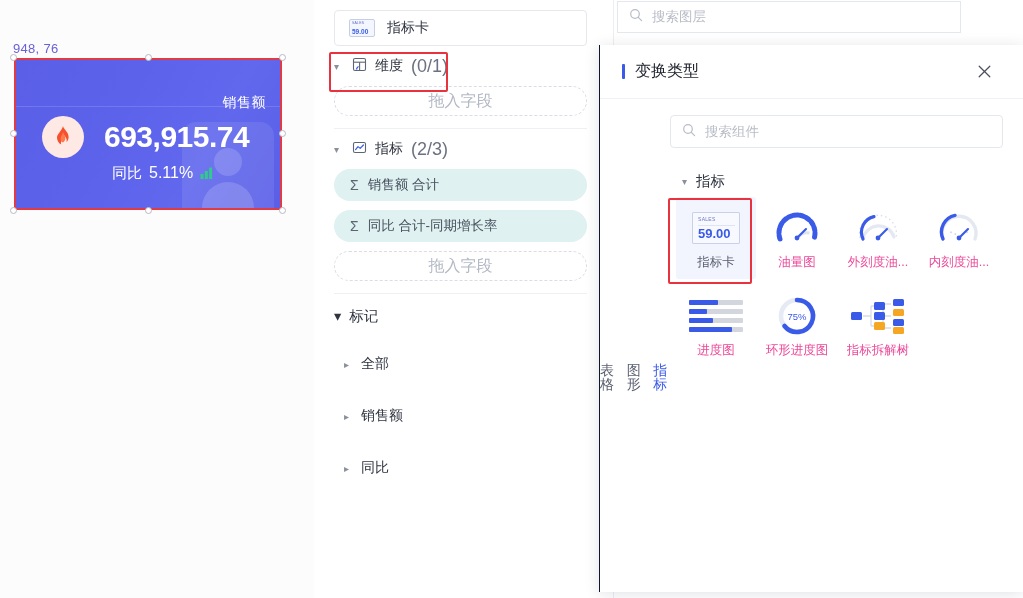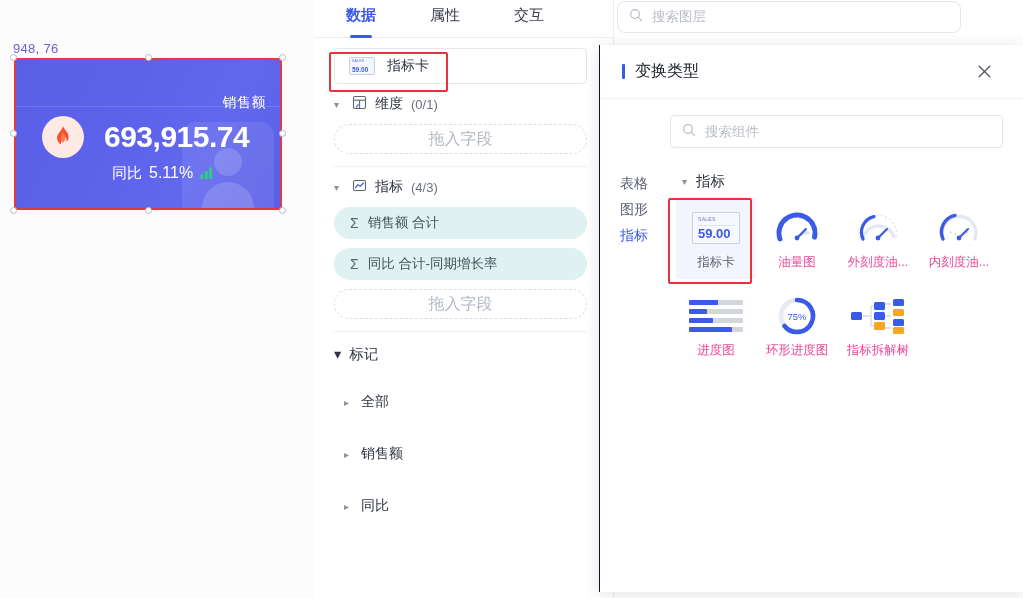--- a/index.html
+++ b/index.html
@@ -124,21 +124,21 @@
     position: absolute; left: 329px; top: 52px; width: 119px; height: 40px;
     border: 2px solid #e8333f; border-radius: 2px; pointer-events: none;
   }
 
   .section { padding: 0 26px 0 20px; }
   .section-head {
     display: flex; align-items: center; gap: 8px;
     height: 40px; font-size: 14px; color: #2f3440;
   }
   .section-head .chev { color: #8a8f9c; font-size: 10px; width: 10px; }
-  .section-head .cnt { color: #6b7180; font-size: 13px; }
+  .section-head .cnt { color: #6b7180; font-size: 18px; }
   .dropzone {
     height: 30px; border: 1px dashed #d9dde5; border-radius: 15px;
     display: flex; align-items: center; justify-content: center;
     font-size: 16px; color: #b3b8c4; margin-bottom: 8px;
   }
   .divider { height: 1px; background: #eef0f4; margin: 12px 0 0 0; }
   .chip {
     height: 32px; border-radius: 16px; background: #dff1f0;
     display: flex; align-items: center; gap: 9px; padding: 0 16px;
     font-size: 13.5px; color: #47515e; margin-bottom: 9px;
@@ -154,21 +154,21 @@
   }
   .mark-row .chev { color: #8a8f9c; font-size: 10px; }
 
   
   .layer-search-bar {
     position: absolute; left: 614px; top: 0; width: 409px; height: 44px;
     background: #ffffff;
   }
   .layer-search {
     position: absolute; left: 3px; top: 1px; width: 344px; height: 32px;
-    border: 1px solid #e4e7ed; border-radius: 8px;
+    border: 1px solid #e4e7ed; border-radius: 0;
     display: flex; align-items: center; gap: 9px; padding: 0 11px;
     background: #fff;
   }
   .ph { font-size: 13.5px; color: #b8bcc6; }
 
   
   .xform-panel {
     position: absolute; left: 599px; top: 45px; width: 424px; height: 547px;
     background: #ffffff;
     box-shadow: 0 2px 14px rgba(30,40,70,.13);
@@ -193,21 +193,21 @@
   }
   .comp-search-row { padding: 16px 22px 10px 70px; }
   .comp-search {
     height: 33px; border: 1px solid #e4e7ed; border-radius: 4px;
     display: flex; align-items: center; gap: 9px; padding: 0 11px;
     background: #fff; width: 333px;
   }
   .xform-body { display: flex; height: 420px; }
   .cat-rail {
     width: 68px; padding-top: 18px; flex: 0 0 auto;
-    display: flex; flex-direction: column; align-items: center; gap: 12px;
+    display: flex; flex-direction: row; align-items: center; gap: 12px;
   }
   .cat-rail .cat {
     font-size: 14px; color: #5b6070; cursor: pointer; line-height: 1;
   }
   .cat-rail .cat.active { color: #3a5ae8; }
   .cat-content { flex: 1 1 auto; padding: 14px 10px 0 8px; }
   .grp-head {
     display: flex; align-items: center; gap: 9px;
     font-size: 14.5px; color: #2f3440; margin-bottom: 6px; padding-left: 6px;
   }
@@ -289,25 +289,20 @@
       <div class="handle" style="left:-4px; top:72px;"></div>
       <div class="handle" style="left:265px; top:72px;"></div>
       <div class="handle" style="left:-4px; top:149px;"></div>
       <div class="handle" style="left:131px; top:149px;"></div>
       <div class="handle" style="left:265px; top:149px;"></div>
     </div>
   </div>
 
   <div class="mid-panel">
 
-    <div class="tabs">
-      <div class="tab active">数据</div>
-      <div class="tab">属性</div>
-      <div class="tab">交互</div>
-    </div>
 
     <div class="chart-select-wrap">
       <div class="chart-select">
         <div class="mini-card">
           <span class="mc-lbl">SALES</span>
           <span class="mc-num">59.00</span>
         </div>
         <div class="cs-name">指标卡</div>
       </div>
     </div>
@@ -334,21 +329,21 @@
     <div class="section">
       <div class="section-head">
         <span class="chev">▾</span>
         <span>
           <svg width="15" height="15" viewBox="0 0 15 15" aria-hidden="true">
             <rect x="1.5" y="2.5" width="12" height="10" rx="1.5" fill="none" stroke="#5c6673" stroke-width="1.1"></rect>
             <path d="M3.6 9.6 L6 6.6 L8.2 8.4 L11.4 5" fill="none" stroke="#3a5ae8" stroke-width="1.2" stroke-linecap="round" stroke-linejoin="round"></path>
           </svg>
         </span>
         <span>指标</span>
-        <span class="cnt">(4/3)</span>
+        <span class="cnt">(2/3)</span>
       </div>
 
       <div class="chip">
         <span class="sigma">Σ</span>
         <span>销售额 合计</span>
       </div>
       <div class="chip">
         <span class="sigma">Σ</span>
         <span>同比 合计-同期增长率</span>
       </div>

